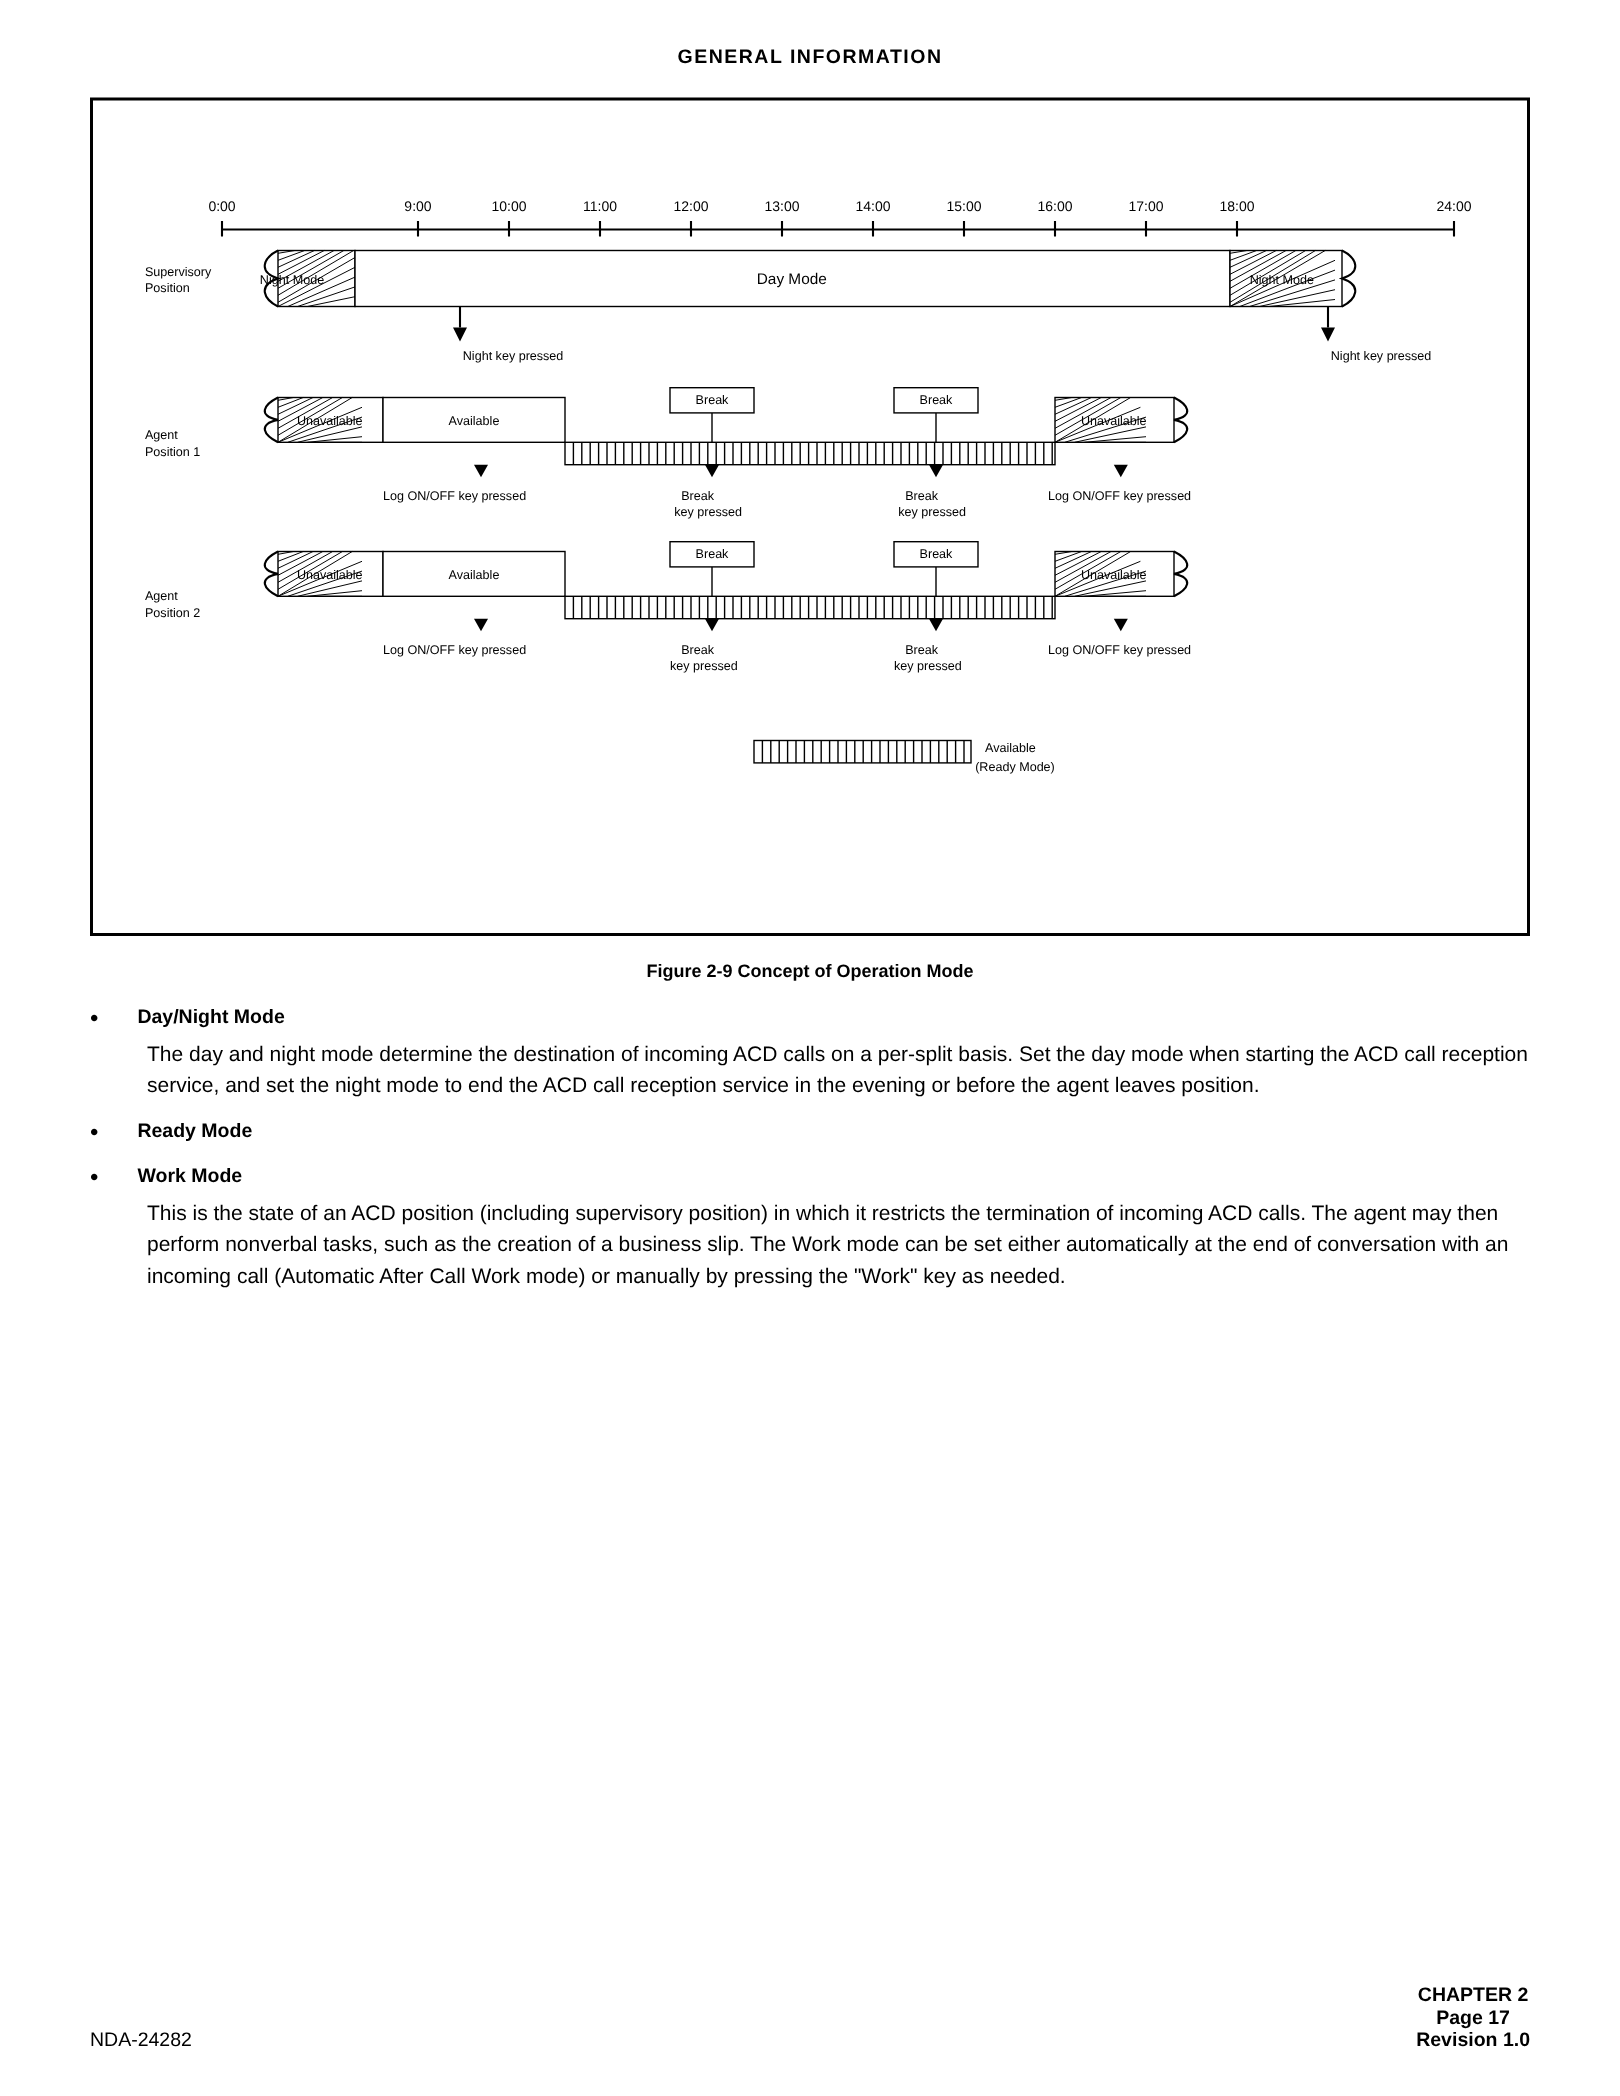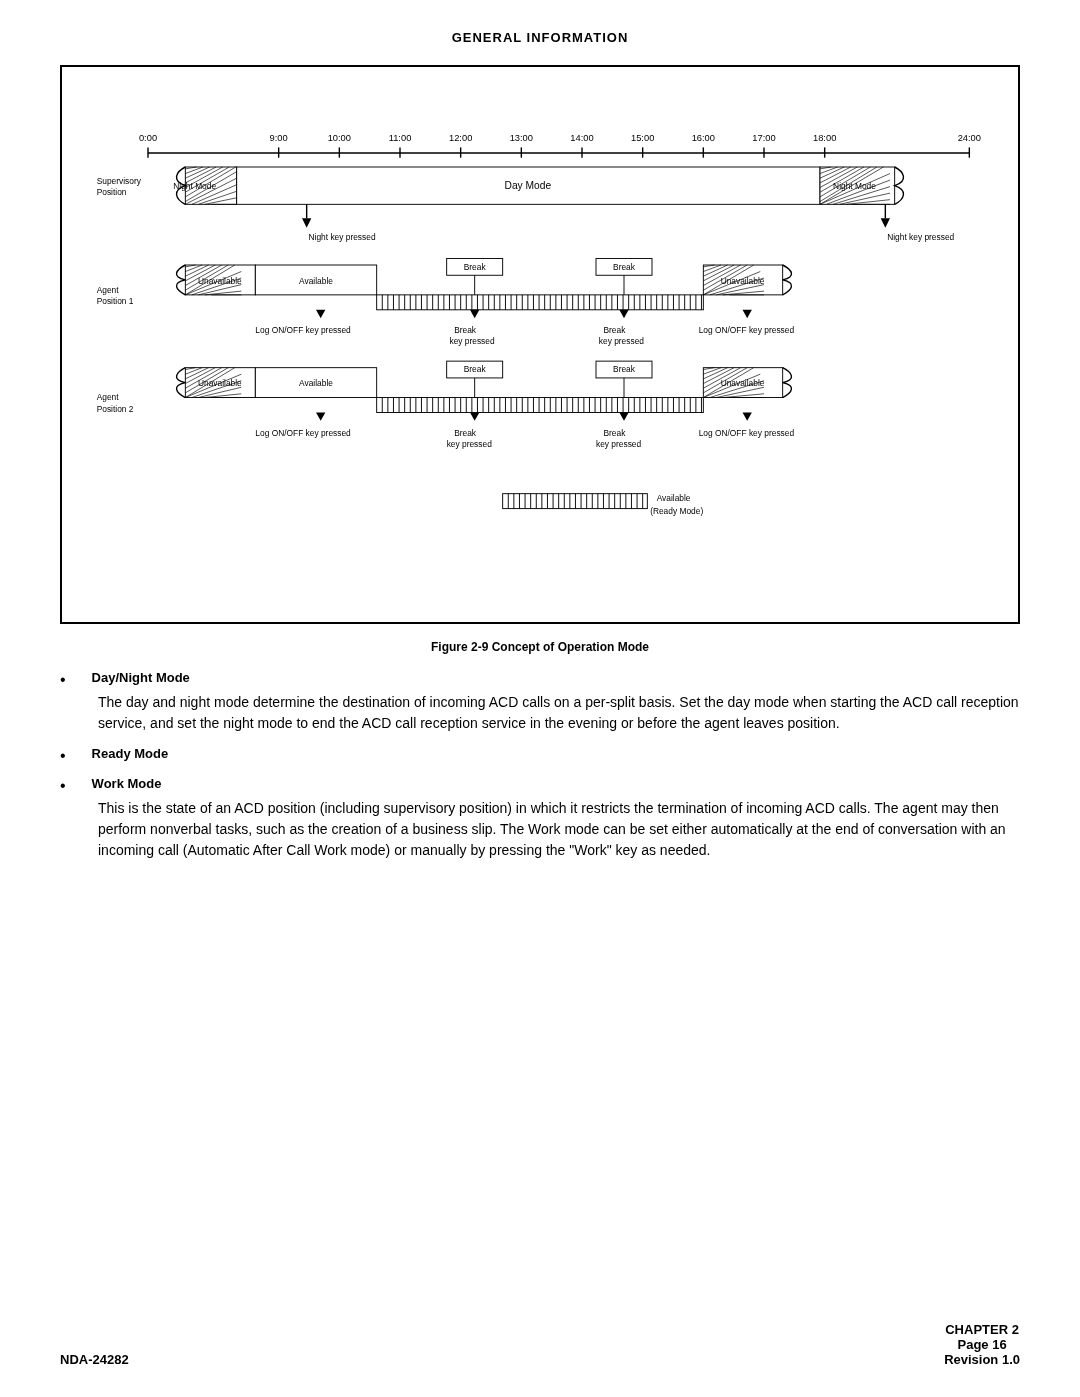--- a/index.html
+++ b/index.html
@@ -70,21 +70,21 @@
 
     .footer {
       margin-top: auto;
       padding-top: 30px;
       display: flex;
       justify-content: space-between;
       align-items: flex-end;
       border-top: none;
     }
     .footer-left {
-      font-weight: bold;
+      font-weight: normal;
       font-size: 13px;
     }
     .footer-right {
       font-weight: bold;
       font-size: 13px;
       text-align: center;
     }
 
     
     .diagram-svg {
@@ -499,17 +499,17 @@
     </div>
     <p class="bullet-text">This is the state of an ACD position (including supervisory position) in which it restricts the termination of incoming ACD calls. The agent may then perform nonverbal tasks, such as the creation of a business slip. The Work mode can be set either automatically at the end of conversation with an incoming call (Automatic After Call Work mode) or manually by pressing the "Work" key as needed.</p>
   </div>
 
   <div class="footer">
     <div class="footer-left">
       <span>NDA-24282</span>
     </div>
     <div class="footer-right">
       <div>CHAPTER 2</div>
-      <div>Page 16</div>
+      <div>Page 17</div>
       <div>Revision 1.0</div>
     </div>
   </div>
 </div>
 
 </body></html>

